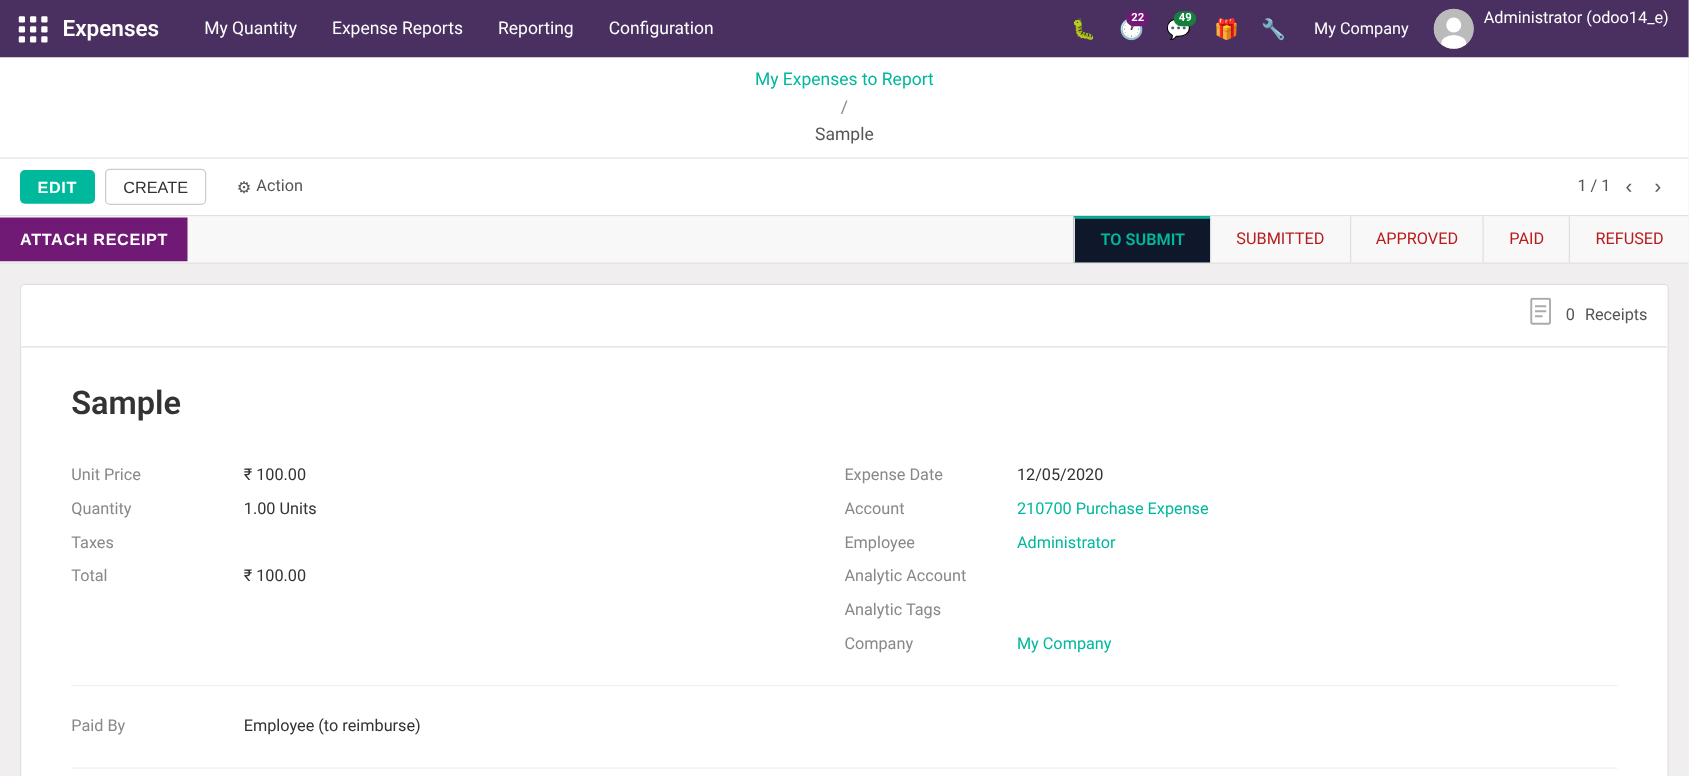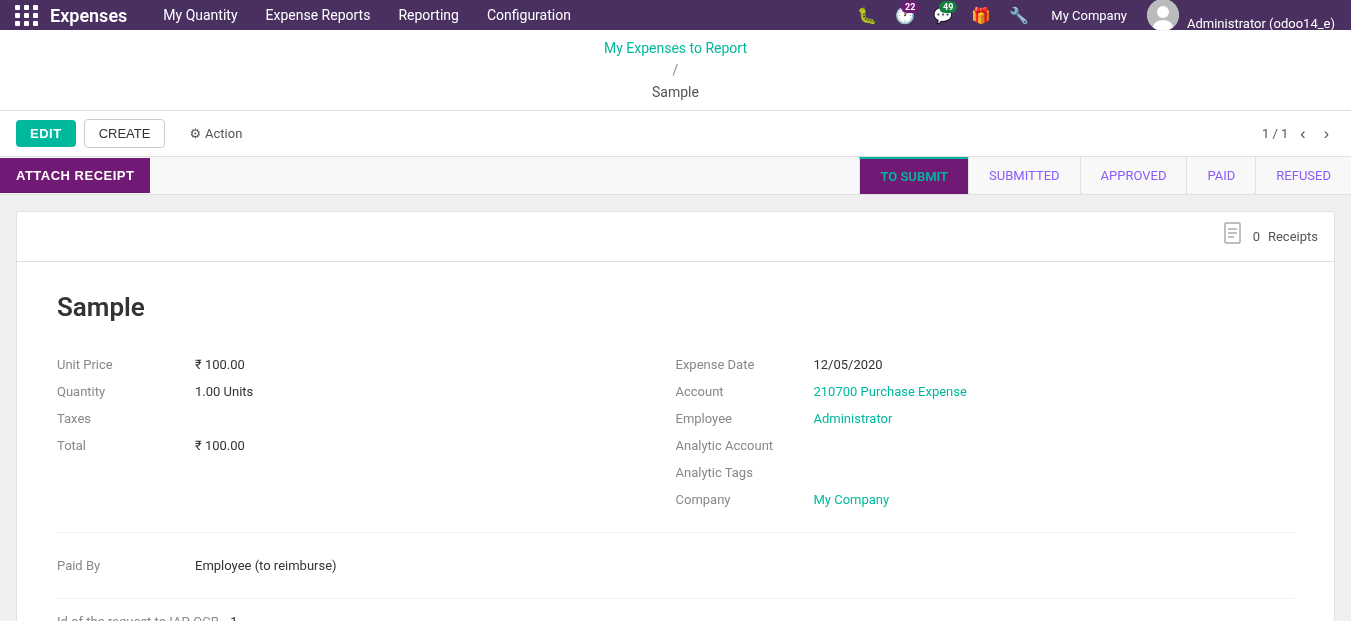--- a/index.html
+++ b/index.html
@@ -4,21 +4,21 @@
   <style>
     * { box-sizing: border-box; margin: 0; padding: 0; }
     body { font-family: -apple-system, BlinkMacSystemFont, 'Segoe UI', Roboto, sans-serif; font-size: 14px; background: #f0eeee; color: #333; }
 
     
     .topnav {
       background: #4a3060;
       color: #fff;
       display: flex;
       align-items: center;
-      height: 30px;
+      height: 46px;
       padding: 0 12px;
       gap: 0;
     }
     .topnav-grid-icon {
       width: 30px;
       height: 30px;
       display: flex;
       align-items: center;
       justify-content: center;
       margin-right: 8px;
@@ -90,21 +90,21 @@
       border-radius: 50%;
       background: #ccc;
       display: flex;
       align-items: center;
       justify-content: center;
       overflow: hidden;
       flex-shrink: 0;
     }
     .topnav-user {
       display: flex;
-      align-items: flex-end;
+      align-items: flex-start;
       gap: 8px;
       cursor: pointer;
       padding: 0 4px;
     }
     .topnav-username {
       color: #fff;
       font-size: 13px;
       white-space: nowrap;
     }
 
@@ -211,29 +211,29 @@
       letter-spacing: 0.5px;
     }
     .status-stages {
       margin-left: auto;
       display: flex;
       align-items: stretch;
     }
     .stage {
       padding: 10px 20px;
       font-size: 13px;
-      color: #8b5cf6;
+      color: #b91c1c;
       border-left: 1px solid #e0e0e0;
       cursor: pointer;
       white-space: nowrap;
       display: flex;
       align-items: center;
     }
     .stage.active {
-      background: #701a75;
+      background: #0f172a;
       color: #00b89c;
       font-weight: 600;
       border-top: 2px solid #00b89c;
     }
 
     
     .content-area {
       padding: 16px;
     }
     .card {

